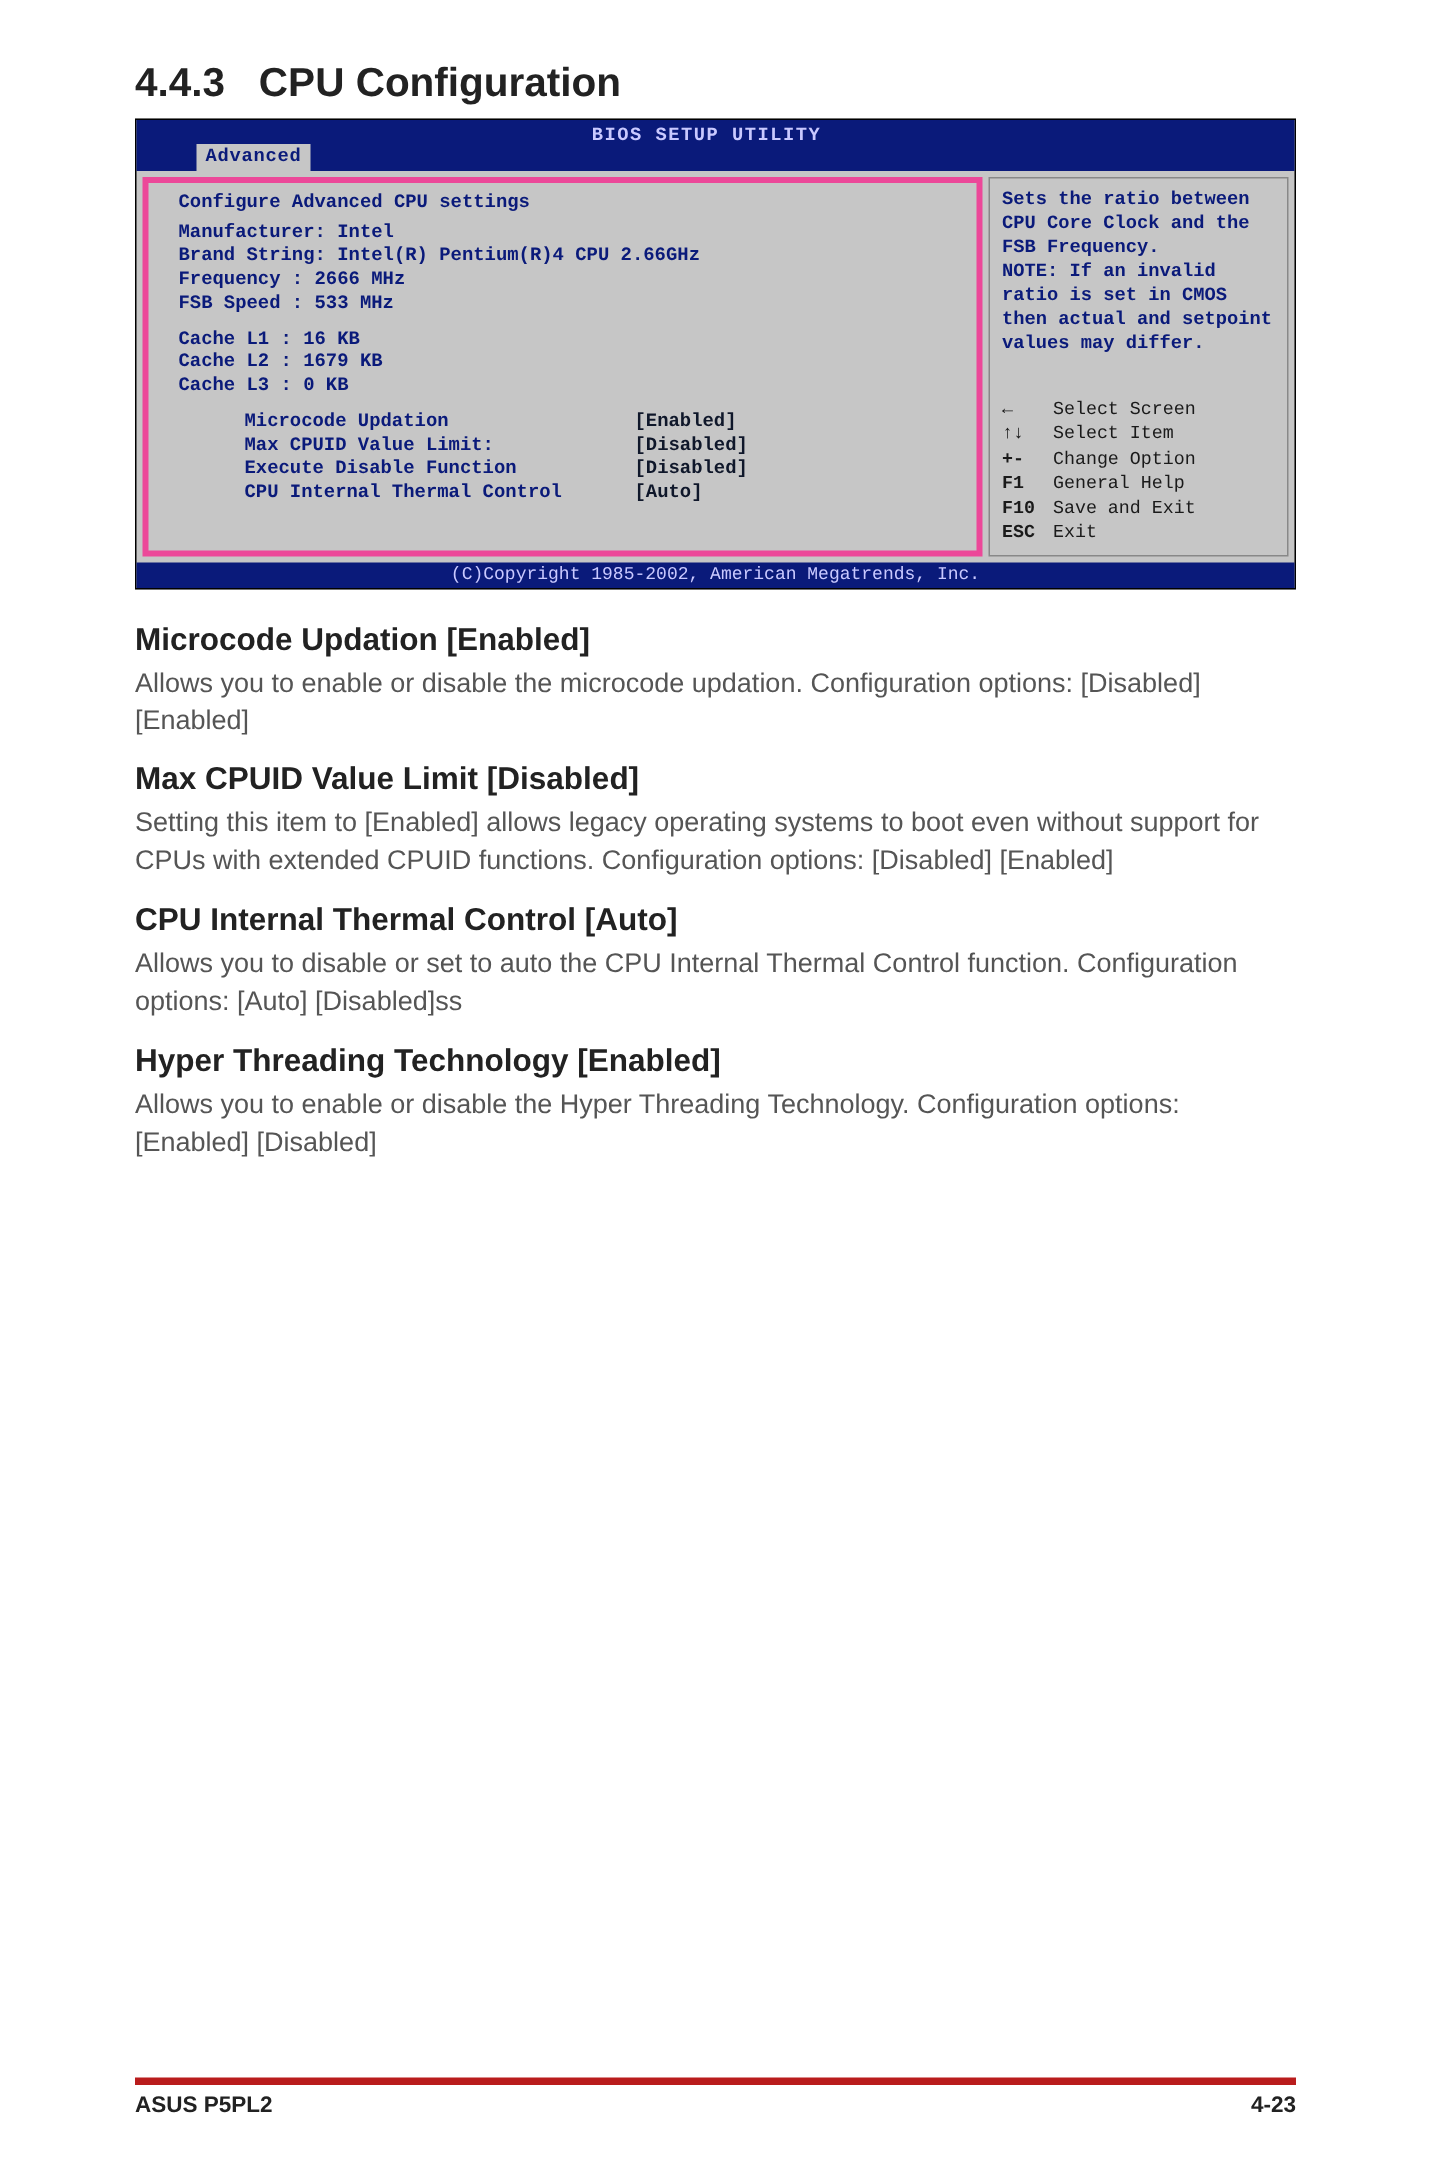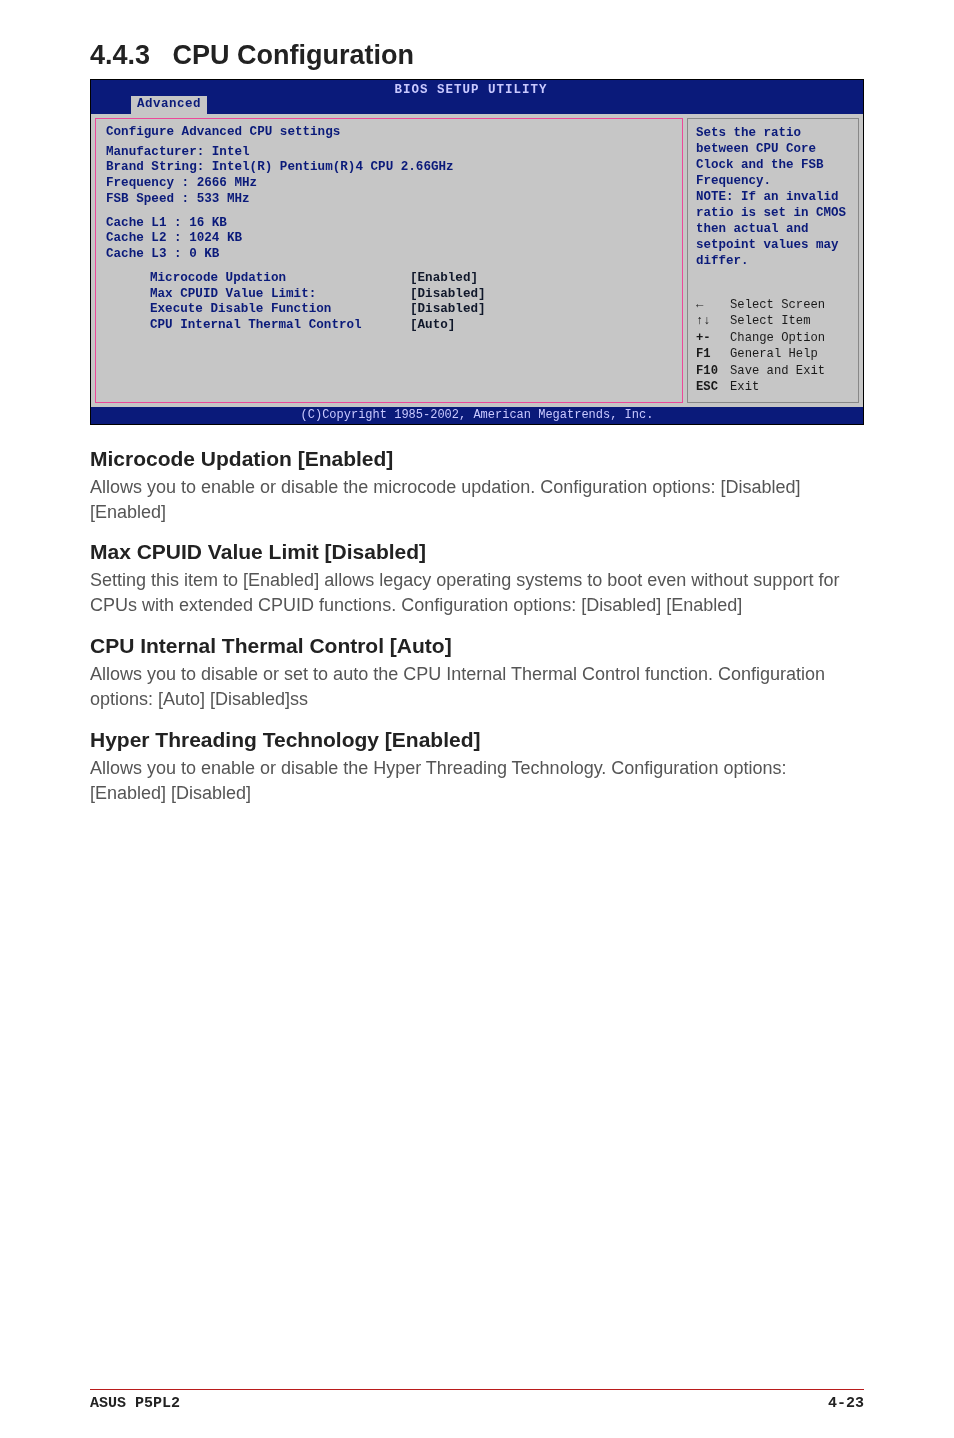--- a/index.html
+++ b/index.html
@@ -60,26 +60,26 @@
       font-weight: bold;
       padding: 1px 6px;
       font-size: 12.5px;
       letter-spacing: 0.5px;
     }
     .bios-body {
       display: flex;
     }
     .bios-left {
       flex: 1;
-      border: 1px solid #ec4899;
+      border: 4px solid #ec4899;
       margin: 4px;
-      padding: 6px 10px;
+      padding: 6px 20px;
     }
     .bios-right {
-      width: 172px;
+      width: 200px;
       border: 1px solid #888;
       margin: 4px 4px 4px 0;
       padding: 6px 8px;
     }
     .cfg-header {
       color: #0a1a7a;
       font-weight: bold;
       margin-bottom: 4px;
     }
     .bios-left pre, .bios-right pre {
@@ -140,26 +140,26 @@
       font-size: 18px;
       color: #555;
       line-height: 1.38;
       margin-bottom: 16px;
     }
     .footer {
       position: absolute;
       bottom: 26px;
       left: 90px;
       right: 90px;
-      border-top: 1px solid #b91c1c;
+      border-top: 5px solid #b91c1c;
       padding-top: 5px;
       display: flex;
       justify-content: space-between;
       font-size: 15px;
-      font-family: Liberation Mono, monospace;
+      font-family: Liberation Sans, sans-serif;
     }
     .footer-left { font-weight: bold; color: #222; }
     .footer-right { font-weight: bold; color: #222; }
   </style>
 </head>
 <body>
 
 <div>
   <h1 class="section-title">
     <span>4.4.3</span>&nbsp;&nbsp;&nbsp;<span>CPU Configuration</span>
@@ -173,21 +173,21 @@
   </div>
   <div class="bios-body">
     <div class="bios-left">
       <div class="cfg-header">Configure Advanced CPU settings</div>
       <div class="info-line">Manufacturer: Intel</div>
       <div class="info-line">Brand String: Intel(R) Pentium(R)4 CPU 2.66GHz</div>
       <div class="info-line">Frequency    : 2666 MHz</div>
       <div class="info-line">FSB Speed    : 533 MHz</div>
       <div style="height:8px;"></div>
       <div class="info-line">Cache L1     : 16 KB</div>
-      <div class="info-line">Cache L2     : 1024 KB</div>
+      <div class="info-line">Cache L2     : 1679 KB</div>
       <div class="info-line">Cache L3     : 0 KB</div>
       <div style="height:8px;"></div>
       <div class="setting-row">
         <span class="lbl">Microcode Updation</span>
         <span class="settable">[Enabled]</span>
       </div>
       <div class="setting-row">
         <span class="lbl">Max CPUID Value Limit:</span>
         <span class="settable">[Disabled]</span>
       </div>

